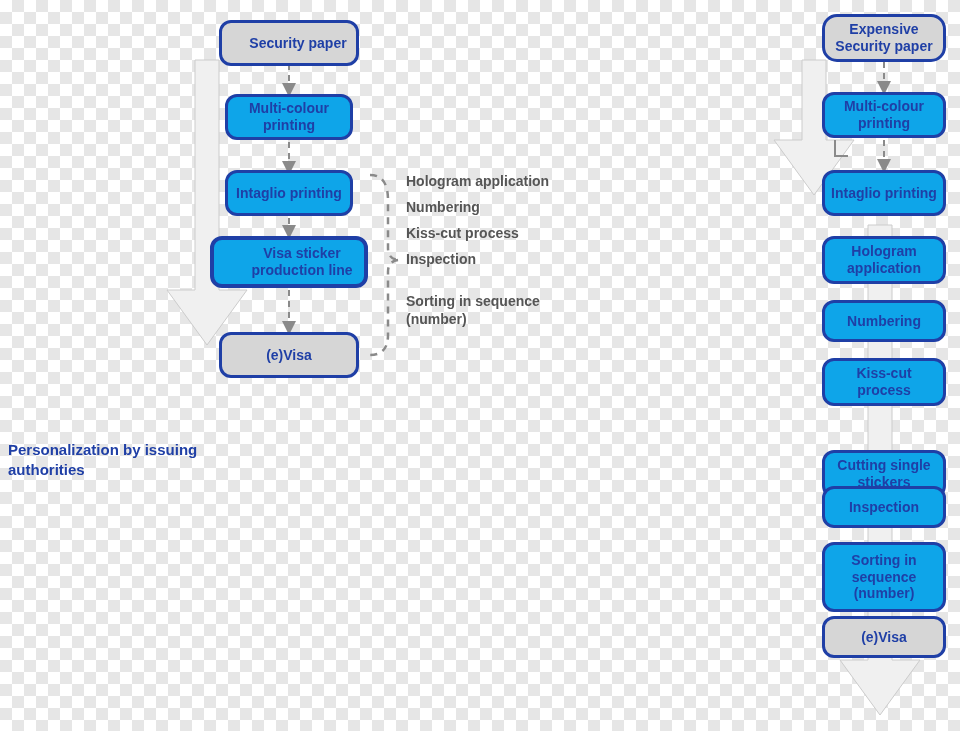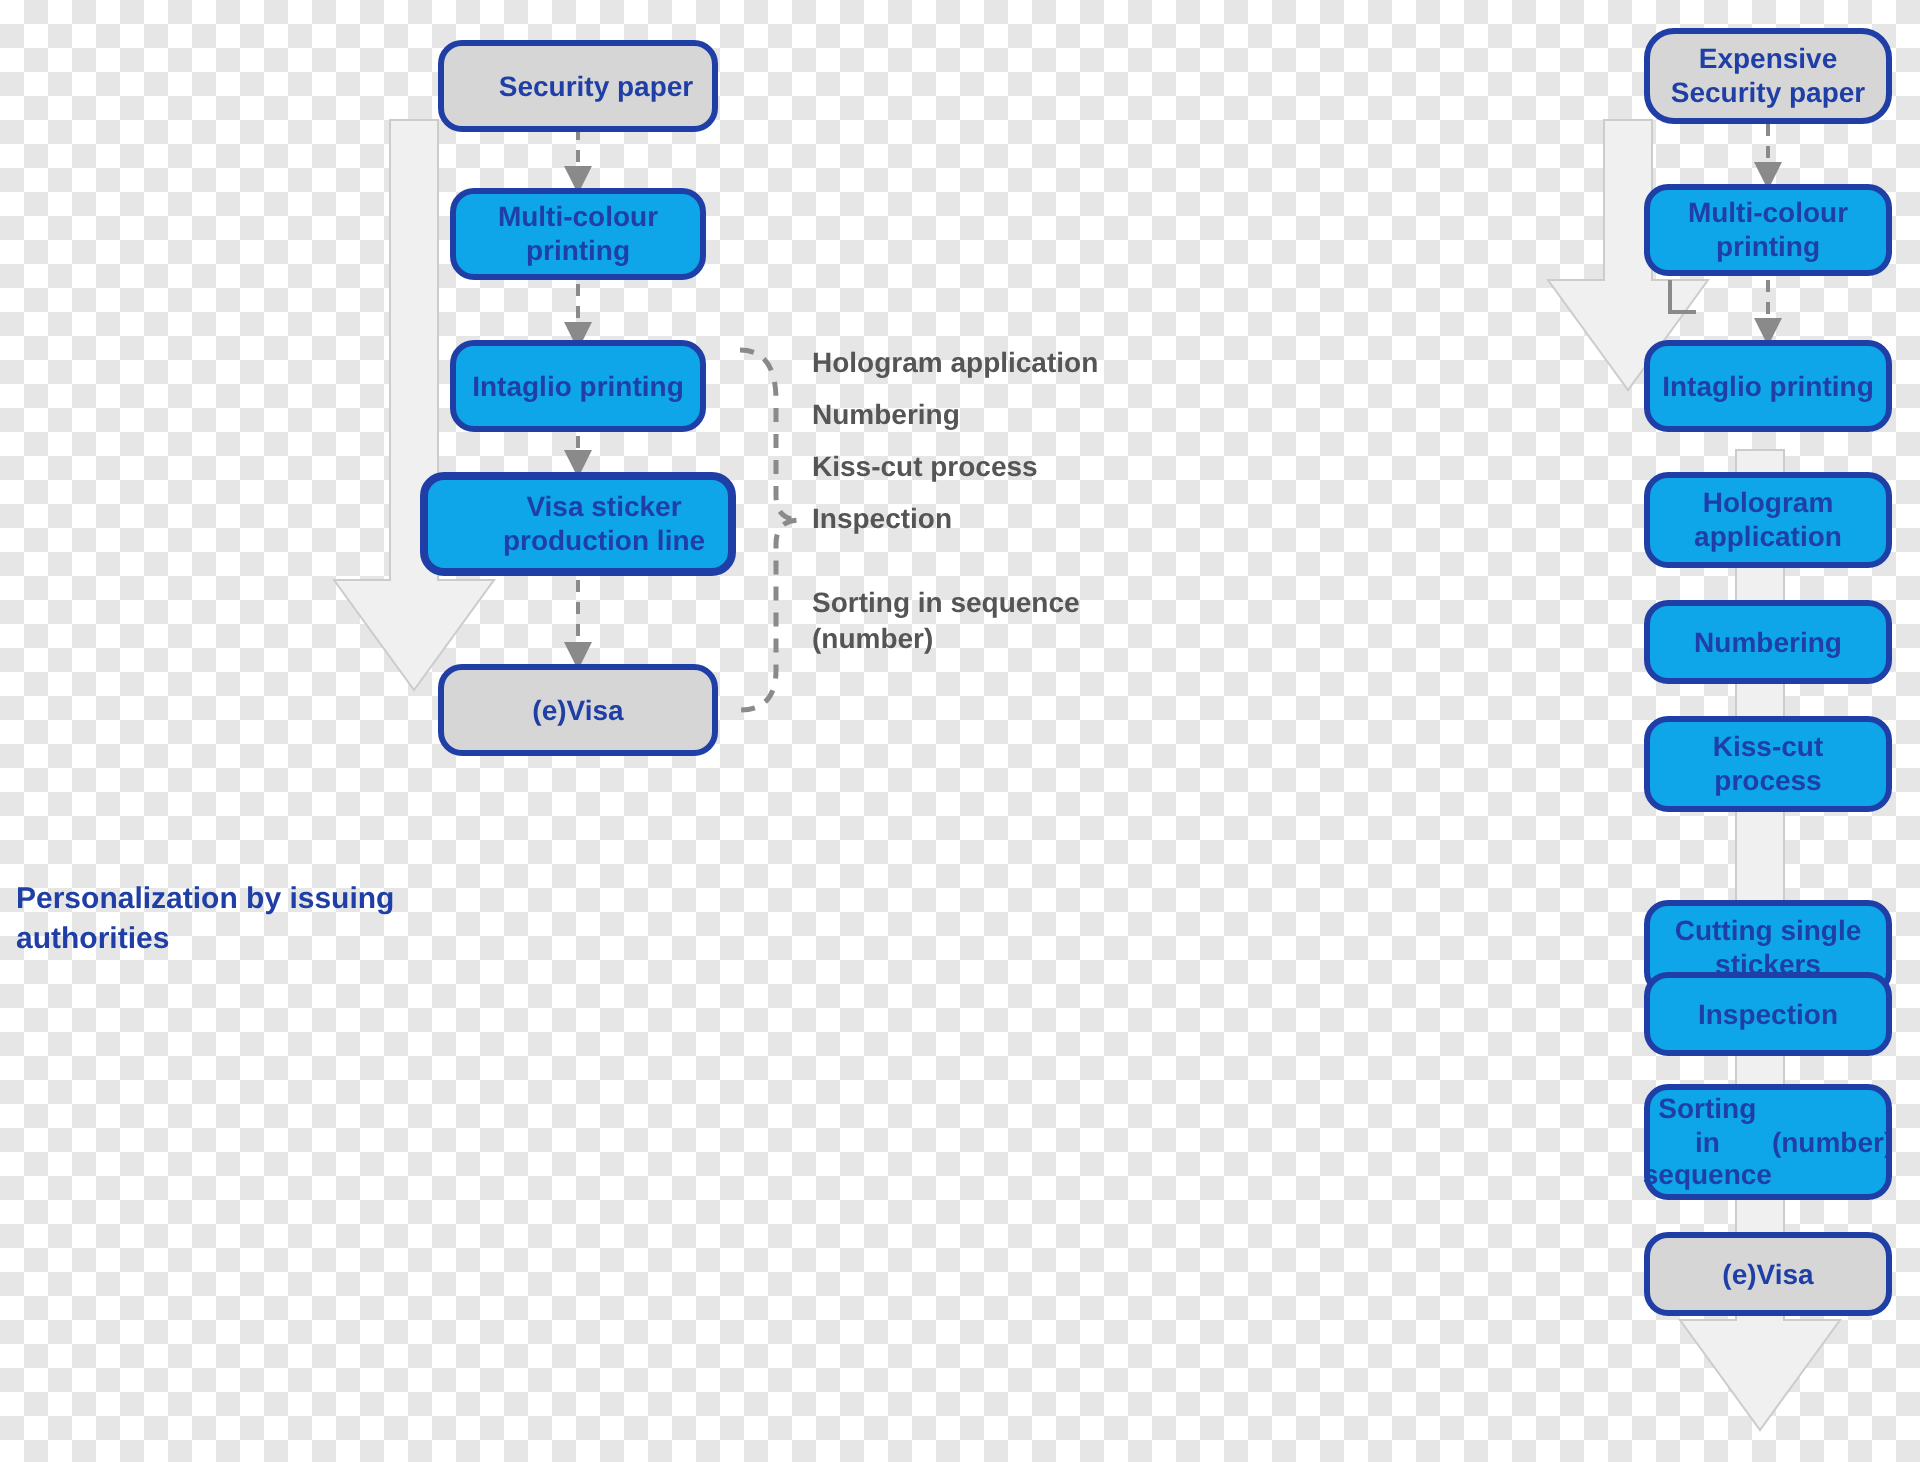--- a/index.html
+++ b/index.html
@@ -134,18 +134,18 @@
 <div class="box" style="left:822px; top:236px; width:124px; height:48px;">Hologram application</div>
 
 <div class="box" style="left:822px; top:300px; width:124px; height:42px;">Numbering</div>
 
 <div class="box" style="left:822px; top:358px; width:124px; height:48px;">Kiss-cut process</div>
 
 <div class="box" style="left:822px; top:422px; width:124px; height:48px;margin-top:28px;">Cutting single stickers</div>
 
 <div class="box" style="left:822px; top:486px; width:124px; height:42px;">Inspection</div>
 
-<div class="box" style="left:822px; top:542px; width:124px; height:58px; flex-direction:row;">
+<div class="box" style="left:822px; top:542px; width:124px; height:70px; flex-direction:column;">
   <span>Sorting in sequence</span>
   <span style="font-size:14px;">(number)</span>
 </div>
 
 <div class="box filled" style="left:822px; top:616px; width:124px; height:42px;">(e)Visa</div>
 
 </body></html>

